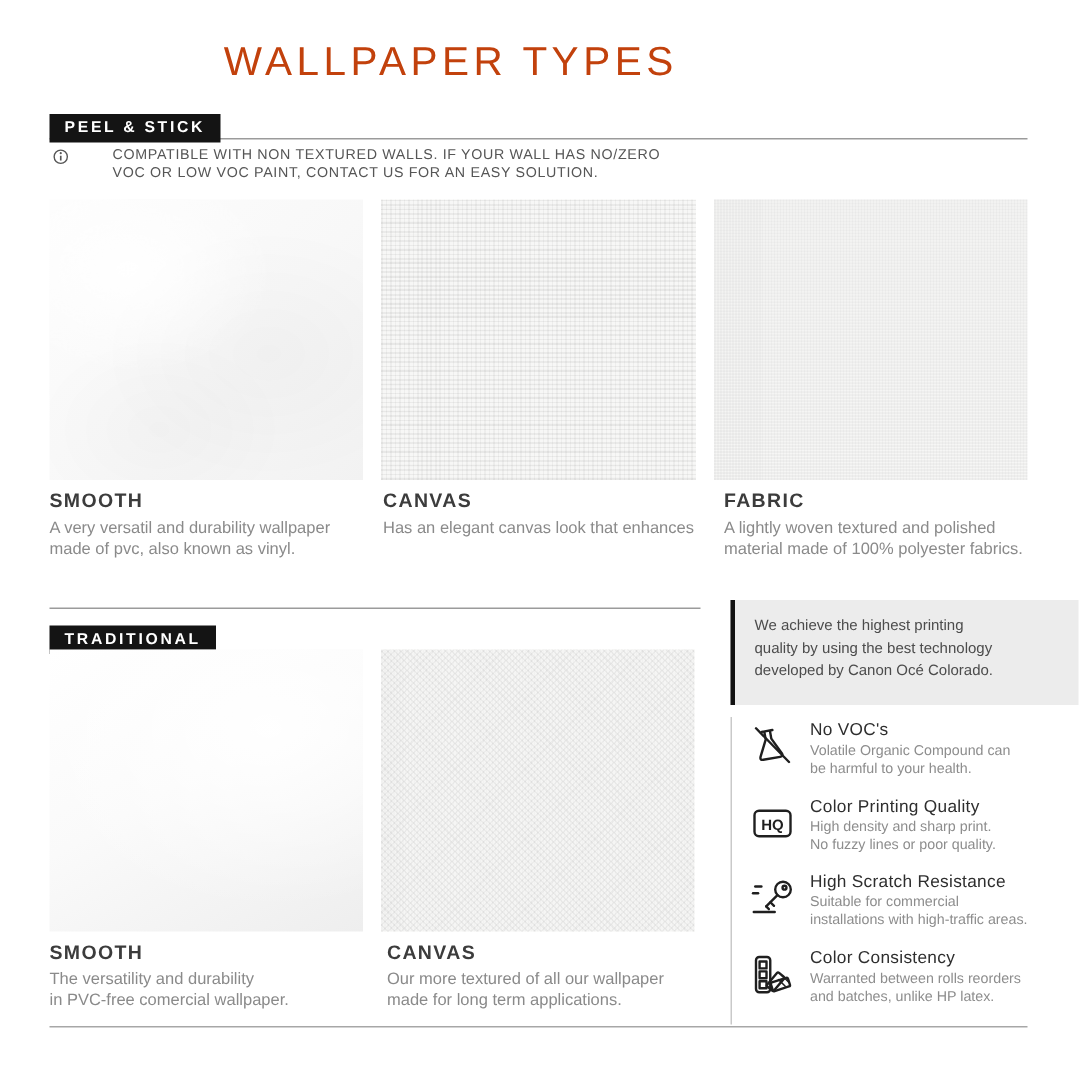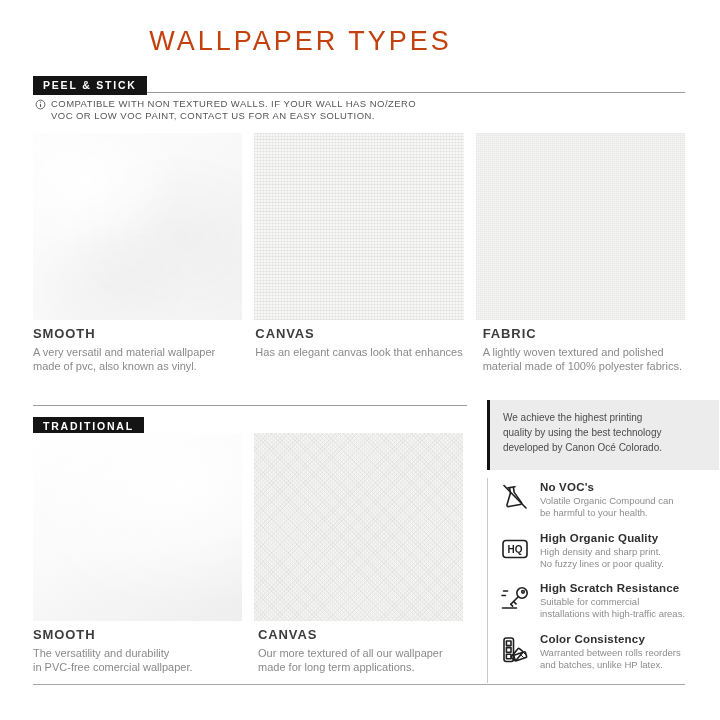--- a/index.html
+++ b/index.html
@@ -22,21 +22,21 @@
     font-size:10.5px;font-weight:700;letter-spacing:1.8px;
     padding:3px 10px 4px 10px;line-height:12px;
   }
   .badge-s1{left:33px;top:76px;}
   .badge-s2{left:33px;top:389px;margin-top:28px;}
   .note{position:absolute;display:flex;gap:5px;align-items:flex-start;}
   .note-s1{left:35px;top:98px;}
   .note-s2{left:35px;top:410px;}
   .note svg{margin-top:0.5px;flex-shrink:0;}
   .note-lines div{
-    font-size:9.5px;letter-spacing:0.45px;color:#565656;line-height:11.5px;white-space:nowrap;
+    font-size:9.5px;letter-spacing:0.45px;color:#565656;line-height:11.5px;white-space:nowrap;margin-left:24px;
   }
   .swatch-row{position:absolute;display:flex;gap:12px;}
   .row1{left:33px;top:133px;width:652px;height:187px;}
   .row2{left:33px;top:433px;width:430px;height:188px;}
   .swatch{flex:1;height:100%;}
   .tex-smooth-vinyl{
     background:
       radial-gradient(140px 100px at 25% 25%, rgba(255,255,255,0.95), rgba(255,255,255,0) 70%),
       radial-gradient(160px 120px at 70% 55%, rgba(0,0,0,0.028), rgba(0,0,0,0) 70%),
       radial-gradient(120px 90px at 35% 82%, rgba(0,0,0,0.022), rgba(0,0,0,0) 70%),
@@ -80,21 +80,21 @@
     background:var(--callout-bg);border-left:3px solid var(--accent-bar);
     padding:11px 8px 10px 13px;
   }
   .callout div{font-size:10px;color:#4c4c4c;line-height:14.8px;white-space:nowrap;}
   .features{
     position:absolute;left:487px;top:478px;width:198px;box-sizing:border-box;
     border-left:1px solid #c9c9c9;padding:3px 0 0 11px;
   }
   .feature{display:flex;gap:9px;margin-bottom:12px;}
   .f-icon{flex-shrink:0;width:32px;height:32px;margin-top:1px;}
-  .f-title{font-size:11.5px;font-weight:700;color:#2e2e2e;margin-bottom:2px;letter-spacing:0.2px;}
+  .f-title{font-size:11.5px;font-weight:400;color:#2e2e2e;margin-bottom:2px;letter-spacing:0.2px;}
   .f-line{font-size:9.5px;color:#8d8d8d;line-height:12.3px;white-space:nowrap;}
   .ic{stroke:#1f1f1f;fill:none;stroke-width:1.6;stroke-linecap:round;stroke-linejoin:round;}
 </style>
 </head>
 <body>
 
 <div class="page" style="--badge-bg: #141414; --badge-text: #ffffff; --callout-bg: #ececec; --accent-bar: #111111; --heading: #3c3c3c; --muted: #8a8a8a; --rule: #9b9b9b;">
 
   <h1 class="title">WALLPAPER TYPES</h1>
 
@@ -115,21 +115,21 @@
 
   <div class="swatch-row row1">
     <div class="swatch tex-smooth-vinyl"></div>
     <div class="swatch tex-canvas-weave"></div>
     <div class="swatch tex-fabric"></div>
   </div>
 
   <div class="caption-row caps1">
     <div class="cap">
       <div class="cap-title">SMOOTH</div>
-      <div class="cap-line">A very versatil and material wallpaper</div>
+      <div class="cap-line">A very versatil and durability wallpaper</div>
       <div class="cap-line">made of pvc, also known as vinyl.</div>
     </div>
     <div class="cap">
       <div class="cap-title">CANVAS</div>
       <div class="cap-line">Has an elegant canvas look that enhances</div>
     </div>
     <div class="cap">
       <div class="cap-title">FABRIC</div>
       <div class="cap-line">A lightly woven textured and polished</div>
       <div class="cap-line">material made of 100% polyester fabrics.</div>
@@ -182,21 +182,21 @@
         <div class="f-line">be harmful to your health.</div>
       </div>
     </div>
 
     <div class="feature">
       <svg class="f-icon" viewBox="0 0 32 32">
         <rect class="ic" x="4" y="7.5" width="24" height="17" rx="3"></rect>
         <text x="16" y="20" text-anchor="middle" font-size="10" font-weight="bold" font-family="Liberation Sans, sans-serif" fill="#1f1f1f">HQ</text>
       </svg>
       <div>
-        <div class="f-title">High Organic Quality</div>
+        <div class="f-title">Color Printing Quality</div>
         <div class="f-line">High density and sharp print.</div>
         <div class="f-line">No fuzzy lines or poor quality.</div>
       </div>
     </div>
 
     <div class="feature">
       <svg class="f-icon" viewBox="0 0 32 32">
         <circle class="ic" cx="23" cy="10" r="5.2"></circle>
         <circle class="ic" cx="24" cy="8.8" r="1.3" stroke-width="1.2"></circle>
         <path class="ic" d="M19.3 13.8 L11.8 21.3"></path>

